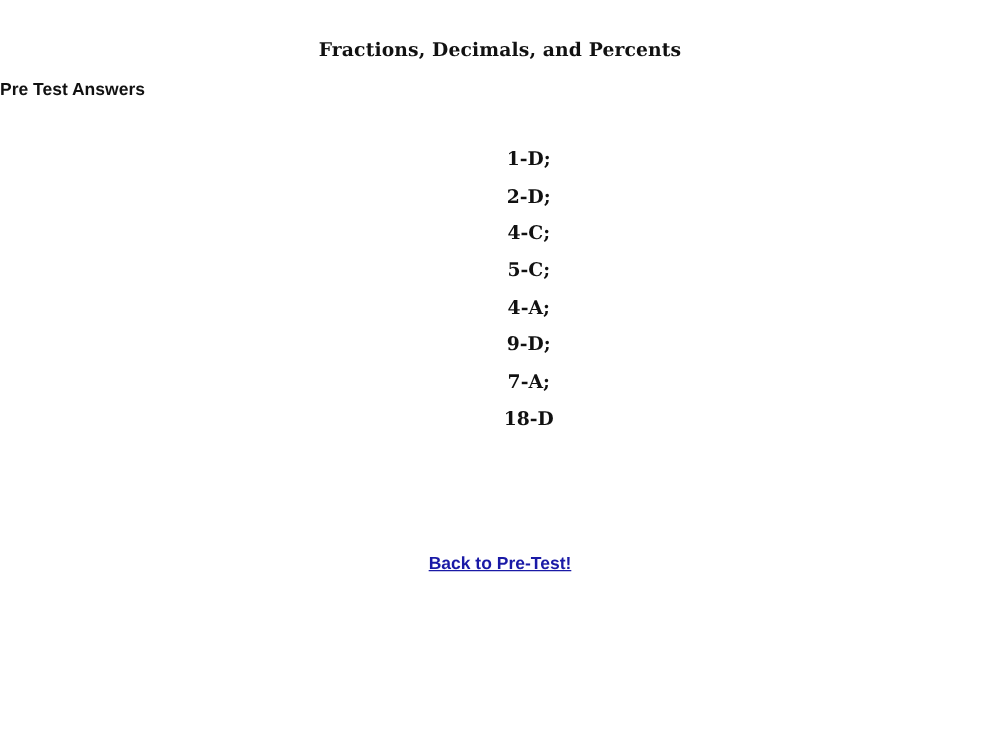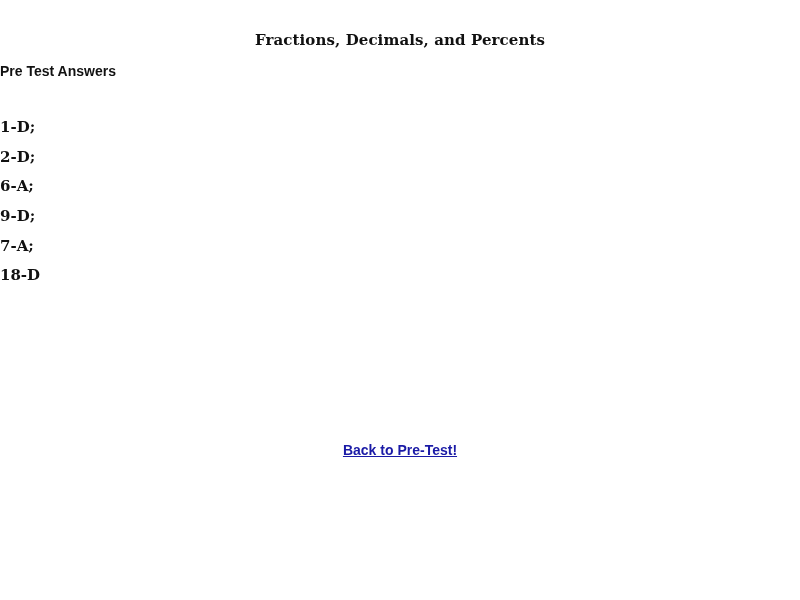--- a/index.html
+++ b/index.html
@@ -40,25 +40,27 @@
     .answers {
       position: absolute;
       top: 117px;
       left: 0;
       width: 800px;
       margin: 0;
       padding: 0;
       list-style: none;
     }
     .answers li {
+      text-align: center;
       font-family: "DejaVu Serif", serif;
       font-weight: bold;
       font-size: 15px;
       height: 29.7px;
       line-height: 20px;
+      padding-left: 46px;
     }
     .back-link {
       position: absolute;
       top: 442px;
       left: 0;
       width: 800px;
       text-align: center;
       font-family: "Liberation Sans", sans-serif;
       font-weight: bold;
       font-size: 14px;
@@ -72,21 +74,23 @@
 </head>
 <body>
 
 <div class="page">
   <div class="title">Fractions, Decimals, and Percents</div>
   <div class="subtitle">Pre Test Answers</div>
 
   <ul class="answers">
     <li>1-D;</li>
     <li>2-D;</li>
-    <li>6-A;</li>
+    <li>4-C;</li>
+    <li>5-C;</li>
+    <li>4-A;</li>
     <li>9-D;</li>
     <li>7-A;</li>
     <li>18-D</li>
   </ul>
 
   <div class="back-link">
     <a>Back to Pre-Test!</a>
   </div>
 </div>
 

